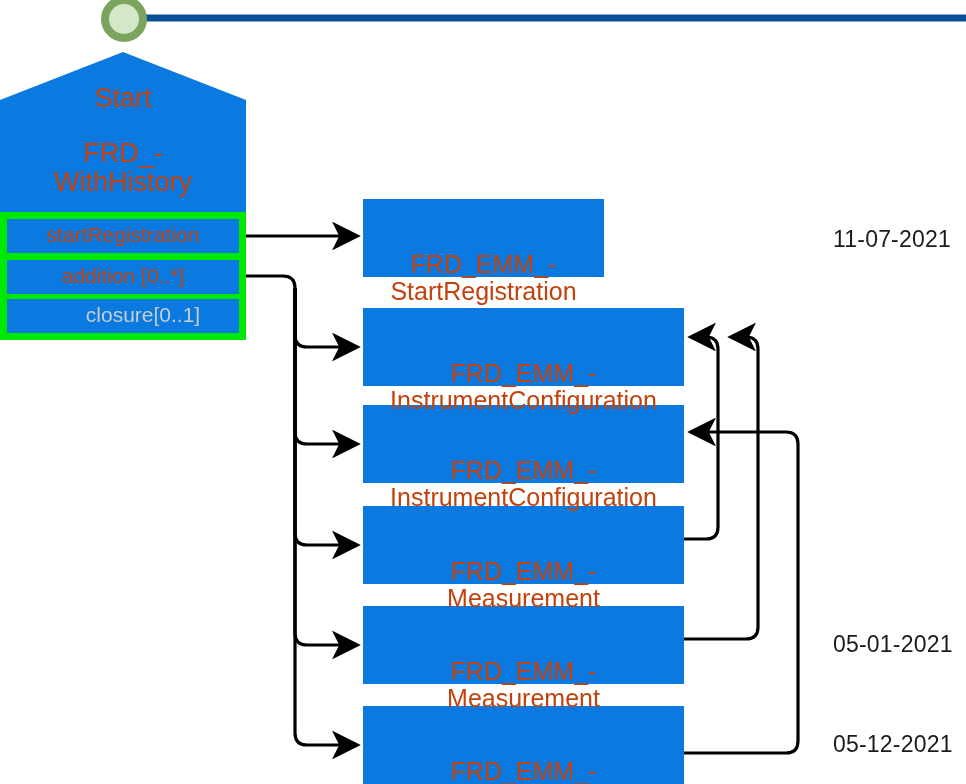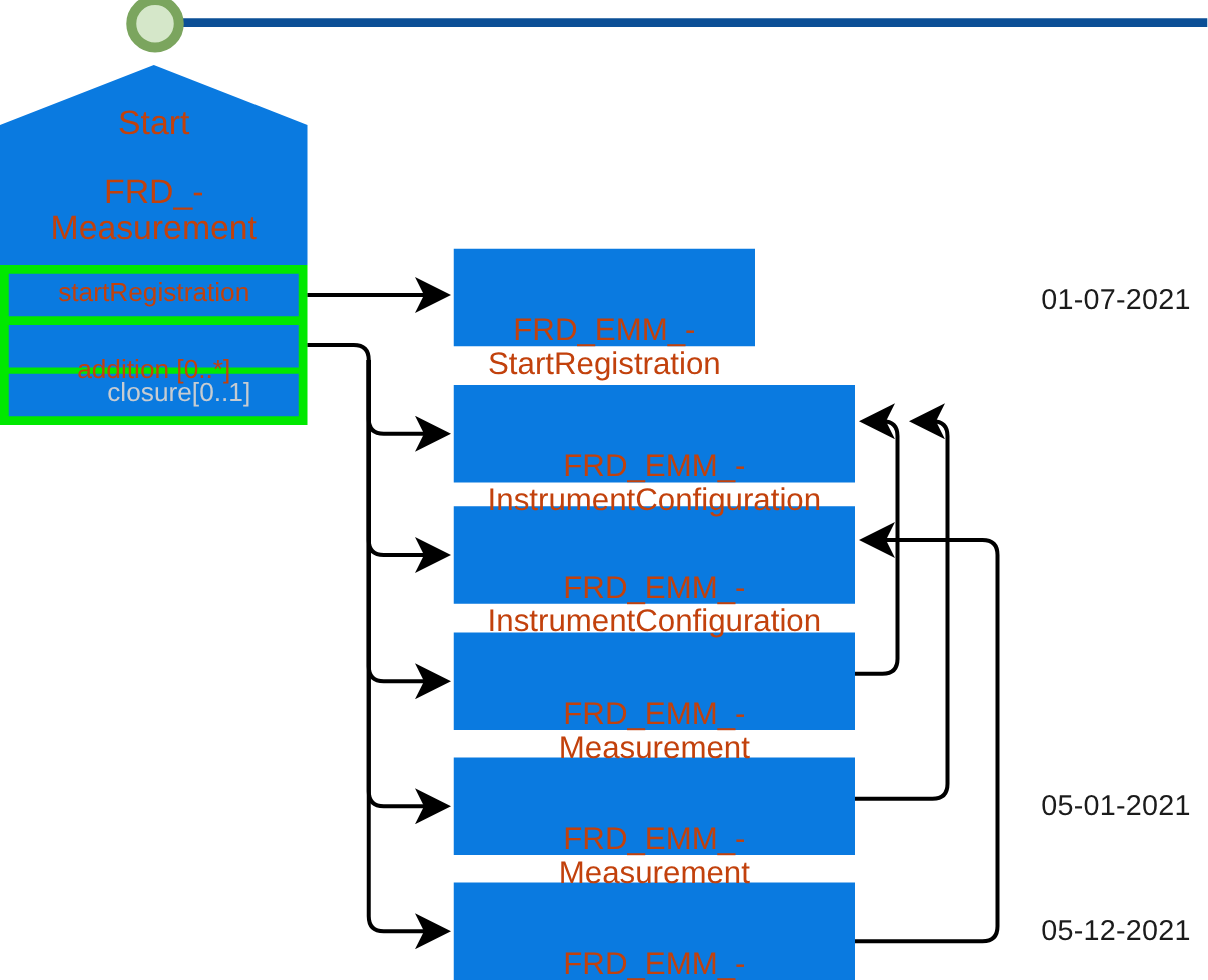--- a/index.html
+++ b/index.html
@@ -79,36 +79,36 @@
       <path d="M 295 288 L 295 733 Q 295 745 307 745 L 356 745"></path>
 
       <path d="M 684 539 L 706 539 Q 718 539 718 527 L 718 349 Q 718 337 706 337 L 692 337"></path>
       <path d="M 684 639 L 746 639 Q 758 639 758 627 L 758 349 Q 758 337 746 337 L 732 337"></path>
       <path d="M 684 753 L 786 753 Q 798 753 798 741 L 798 444 Q 798 432 786 432 L 692 432"></path>
     </g>
   </svg>
 
   <div class="txt start-title" style="left:0;top:84px;width:246px;">Start</div>
   <div class="txt start-sub" style="left:0;top:139px;width:246px;">FRD_-
-Measurement</div>
+WithHistory</div>
 
   <div class="txt slot-label" style="left:7px;top:224px;width:232px;">startRegistration</div>
-  <div class="txt slot-label" style="left:7px;top:265px;width:232px;margin-top:20px;">addition [0..*]</div>
+  <div class="txt slot-label" style="left:7px;top:265px;width:232px;">addition [0..*]</div>
   <div class="txt slot-label muted" style="left:7px;top:304px;width:272px;">closure[0..1]</div>
 
   <div class="txt box-label" style="left:363px;top:211px;width:241px;">FRD_EMM_-
 StartRegistration</div>
   <div class="txt box-label" style="left:363px;top:320px;width:321px;">FRD_EMM_-
 InstrumentConfiguration</div>
   <div class="txt box-label" style="left:363px;top:417px;width:321px;">FRD_EMM_-
 InstrumentConfiguration</div>
   <div class="txt box-label" style="left:363px;top:518px;width:321px;">FRD_EMM_-
 Measurement</div>
   <div class="txt box-label" style="left:363px;top:618px;width:321px;">FRD_EMM_-
 Measurement</div>
   <div class="txt box-label" style="left:363px;top:718px;width:321px;">FRD_EMM_-
 Measurement</div>
 
-  <div class="date-label" style="left:833px;top:226px;">01-07-2021</div>
+  <div class="date-label" style="left:833px;top:226px;">11-07-2021</div>
   <div class="date-label" style="left:833px;top:631px;">05-01-2021</div>
   <div class="date-label" style="left:833px;top:731px;">05-12-2021</div>
 
 </div>
 
 </body></html>

